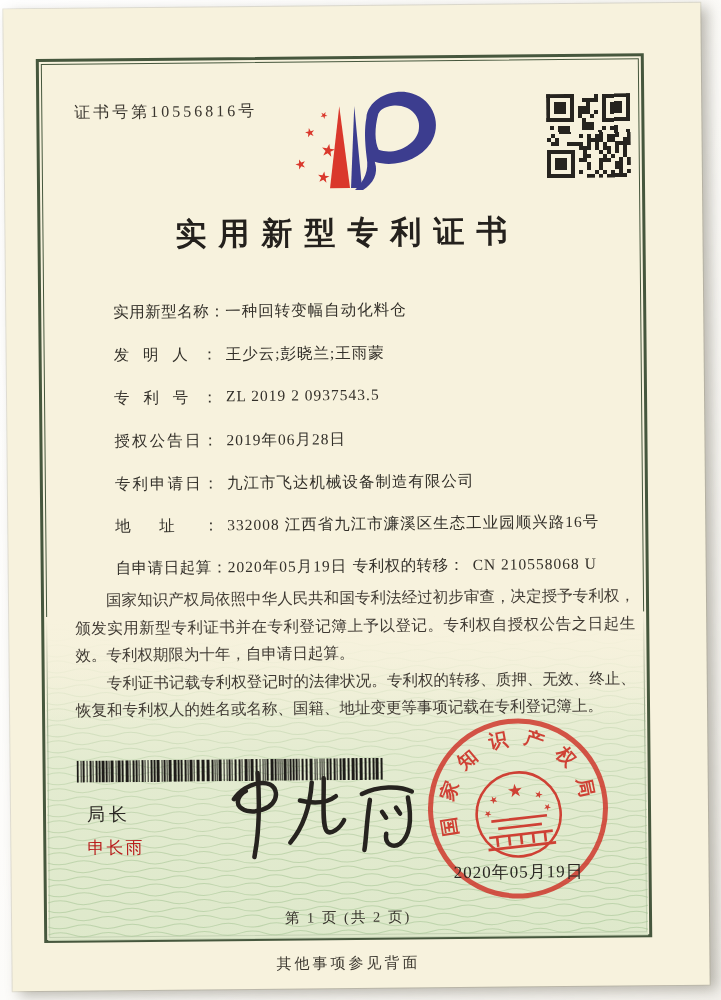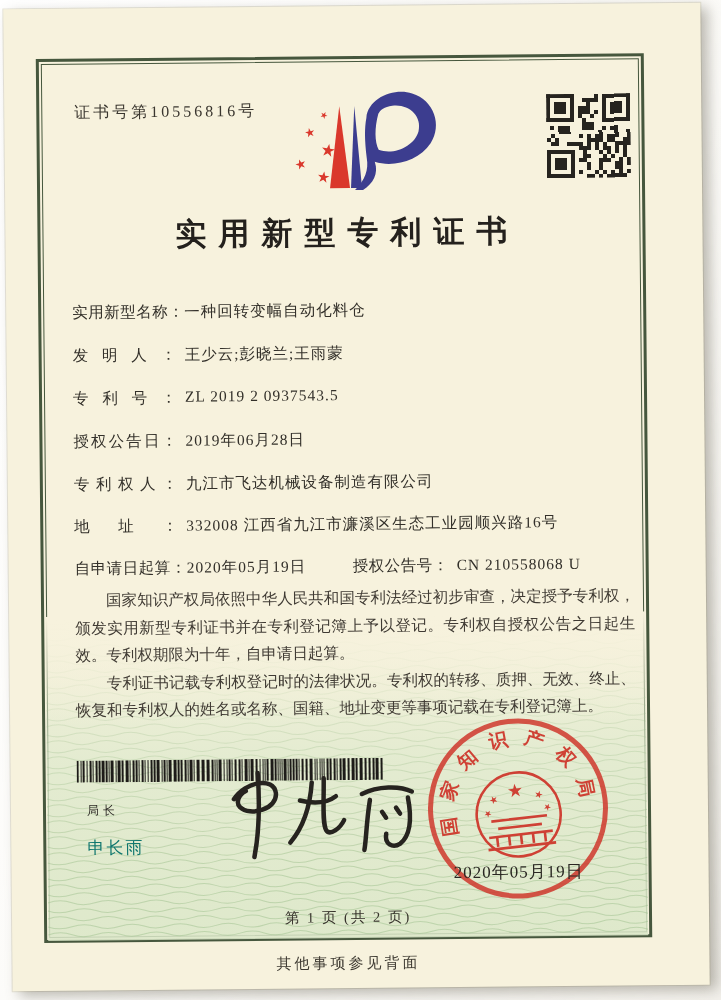--- a/index.html
+++ b/index.html
@@ -26,30 +26,30 @@
   .waves-cover{position:absolute;left:0;top:0;width:100%;height:110px;
     background:linear-gradient(180deg,#f7f2dd 0%,rgba(247,242,221,0) 100%);}
   .cert-no{position:absolute;left:70px;top:94px;font-size:16px;letter-spacing:3px;color:#3a362f;}
   .logo{position:absolute;left:266px;top:78px;}
   .qr{position:absolute;left:542px;top:90px;}
   .title{
     position:absolute;left:32px;top:206px;width:608px;text-align:center;
     font-size:31px;font-weight:600;letter-spacing:12px;text-indent:12px;color:#24211d;
   }
   .field-row{position:absolute;left:66px;width:560px;font-size:15.5px;white-space:nowrap;color:#33302a;}
-  .fl{display:inline-block;width:104px;text-align:justify;text-align-last:justify;vertical-align:top;letter-spacing:.5px;}
+  .fl{display:inline-block;width:104px;text-align:justify;text-align-last:justify;vertical-align:top;letter-spacing:.5px;margin-left:41px;}
   .fv{display:inline-block;margin-left:8px;letter-spacing:1px;}
   .fl2{display:inline-block;letter-spacing:.5px;}
   .grant2{position:absolute;left:278px;top:0;}
   .paras{position:absolute;left:66px;top:578px;width:560px;font-size:15.5px;line-height:27.5px;
     text-align:justify;color:#403b34;}
   .paras p{margin:0;text-indent:2em;}
   .barcode{position:absolute;left:66px;top:752px;}
-  .dir-title{position:absolute;left:76px;top:794px;font-size:12px;letter-spacing:4px;color:#2c2925;}
-  .dir-name{position:absolute;left:76px;top:828px;font-size:17px;letter-spacing:2px;color:#0f766e;}
+  .dir-title{position:absolute;left:76px;top:794px;font-size:18px;letter-spacing:4px;color:#2c2925;}
+  .dir-name{position:absolute;left:76px;top:828px;font-size:17px;letter-spacing:2px;color:#b91c1c;}
   .signature{position:absolute;left:205px;top:758px;z-index:2;}
   .seal{position:absolute;left:417px;top:714px;width:180px;height:180px;z-index:3;opacity:.92;
     transform:rotate(-6deg);}
   .seal-ring{position:absolute;inset:0;border:5px solid rgba(206,51,40,.9);border-radius:50%;}
   .seal svg{position:absolute;left:0;top:0;}
   .seal-date{position:absolute;left:416px;top:856px;width:182px;text-align:center;z-index:4;
     font-size:17px;letter-spacing:1px;color:#2a2723;}
   .page-no{position:absolute;left:32px;top:902px;width:608px;text-align:center;font-size:14.5px;
     letter-spacing:2px;color:#37332c;z-index:2;}
   .back-note{position:absolute;left:32px;top:948px;width:608px;text-align:center;font-size:15px;
@@ -270,29 +270,29 @@
   <div class="field-row" style="top:337px">
     <span class="fl">发明人：</span><span class="fv">王少云;彭晓兰;王雨蒙</span>
   </div>
   <div class="field-row" style="top:380px">
     <span class="fl">专利号：</span><span class="fv">ZL 2019 2 0937543.5</span>
   </div>
   <div class="field-row" style="top:423px">
     <span class="fl">授权公告日：</span><span class="fv">2019年06月28日</span>
   </div>
   <div class="field-row" style="top:466px">
-    <span class="fl">专利权人：</span><span class="fv">九江市飞达机械设备制造有限公司</span>
+    <span class="fl">专利申请日：</span><span class="fv">九江市飞达机械设备制造有限公司</span>
   </div>
   <div class="field-row" style="top:508px">
     <span class="fl">地址：</span><span class="fv">332008 江西省九江市濂溪区生态工业园顺兴路16号</span>
   </div>
   <div class="field-row" style="top:550px">
     <span class="fl">自申请日起算：</span><span class="fv">2020年05月19日</span>
     <span class="grant2">
-      <span class="fl2">授权公告号：</span><span class="fv">CN 210558068 U</span>
+      <span class="fl2">专利权的转移：</span><span class="fv">CN 210558068 U</span>
     </span>
   </div>
 
   <div class="paras">
     <p>国家知识产权局依照中华人民共和国专利法经过初步审查，决定授予专利权，颁发实用新型专利证书并在专利登记簿上予以登记。专利权自授权公告之日起生效。专利权期限为十年，自申请日起算。</p>
     <p>专利证书记载专利权登记时的法律状况。专利权的转移、质押、无效、终止、恢复和专利权人的姓名或名称、国籍、地址变更等事项记载在专利登记簿上。</p>
   </div>
 
   <svg id="barcode" class="barcode" width="312" height="22" viewBox="0 0 312 22">
       <rect x="0" y="0" width="2" height="22" fill="#1d1b18"></rect>

